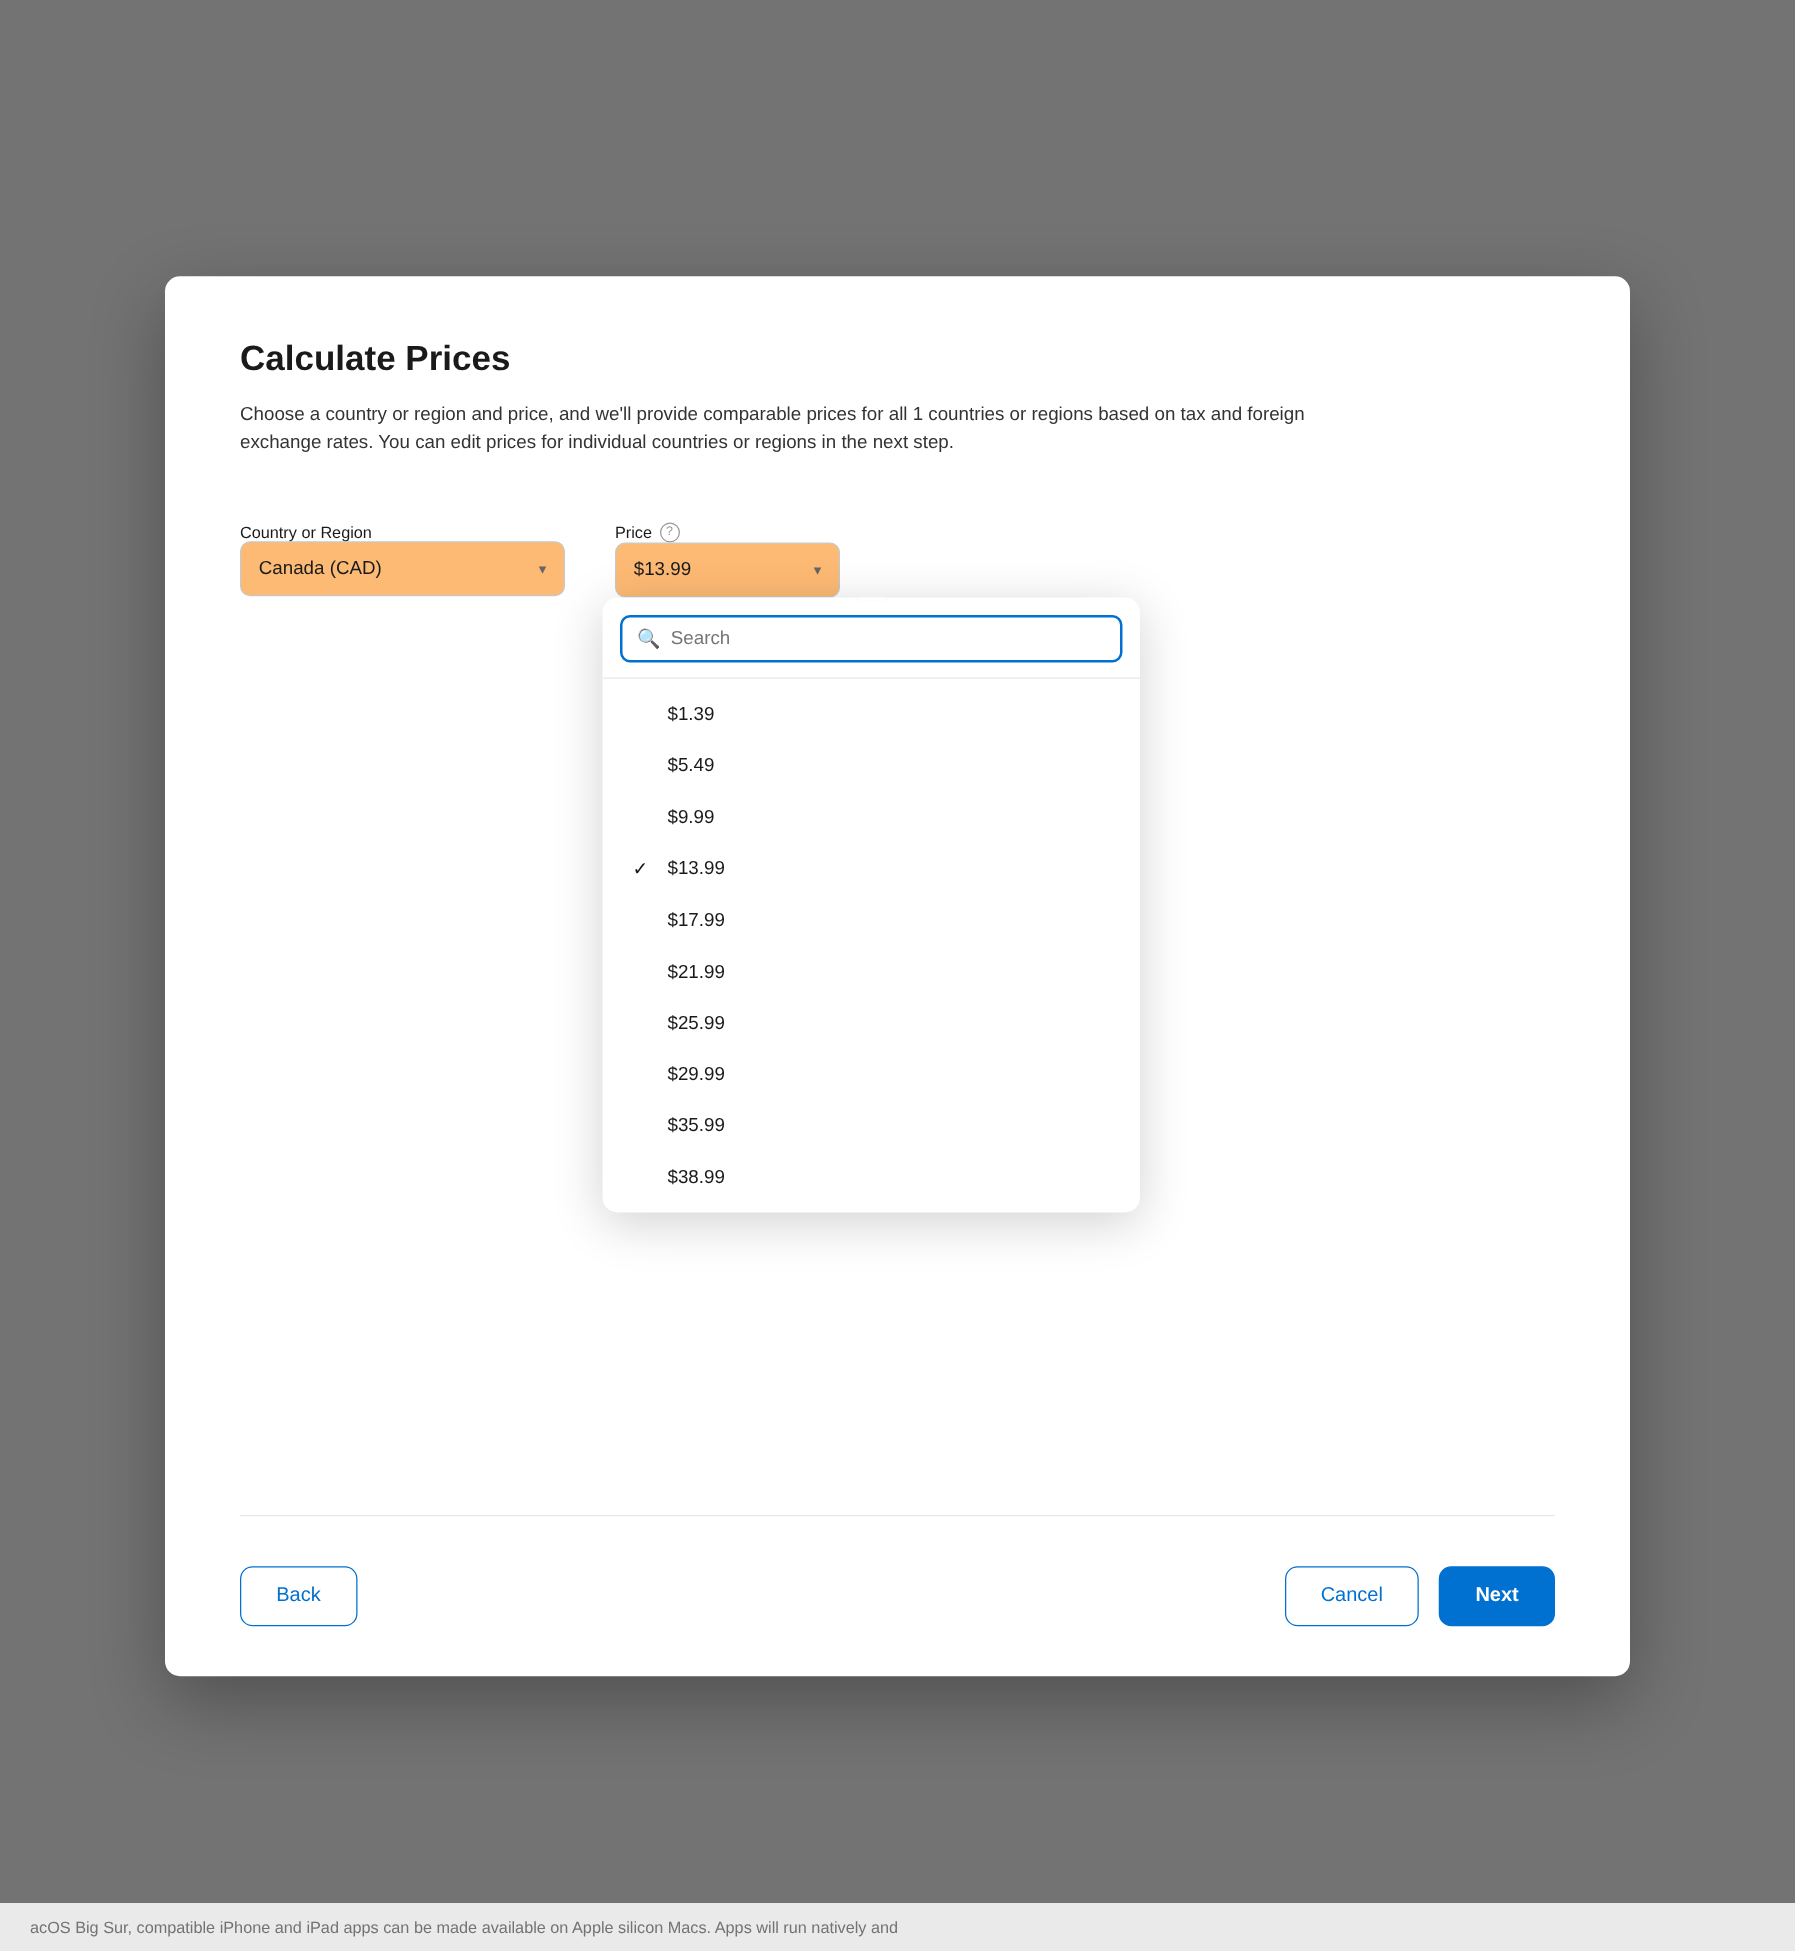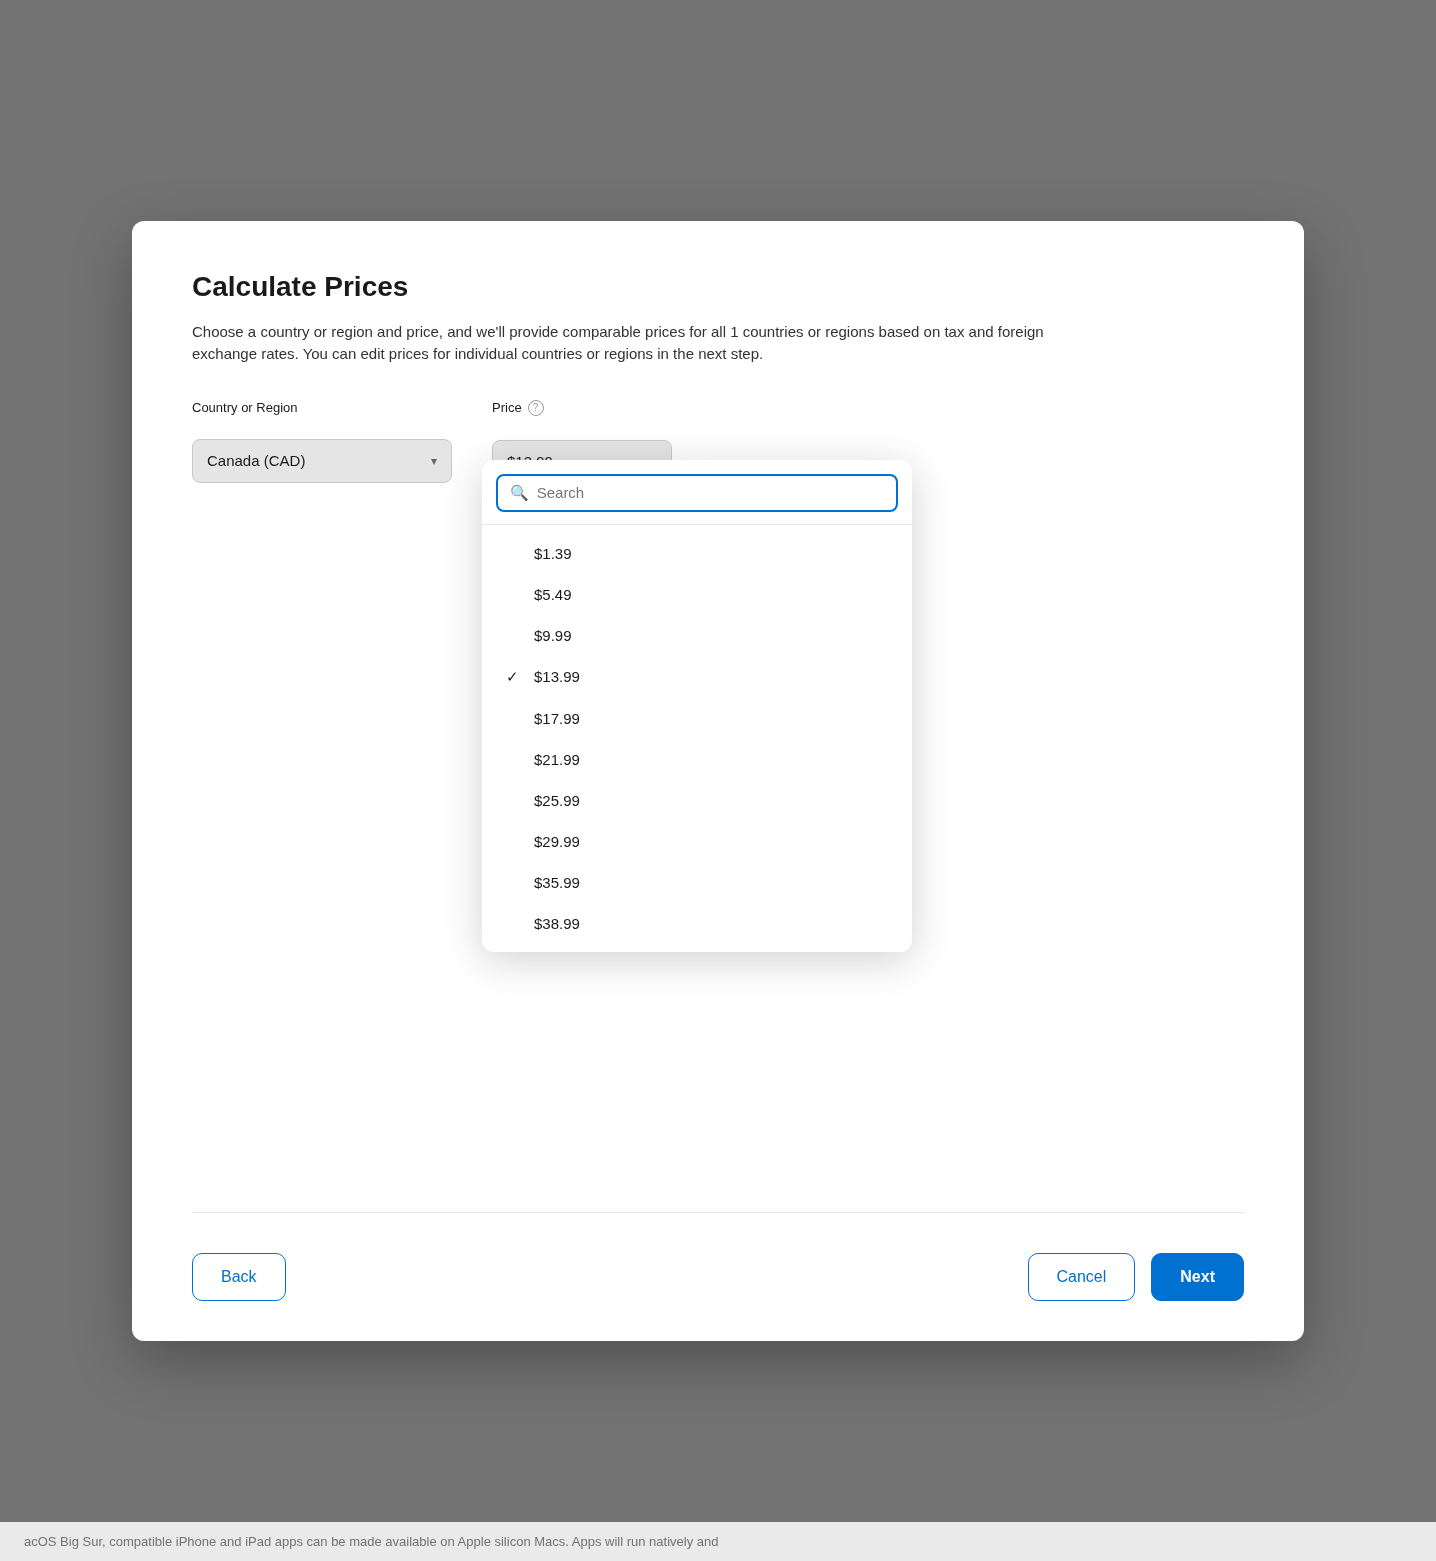--- a/index.html
+++ b/index.html
@@ -41,35 +41,35 @@
       font-size: 28px;
       font-weight: 700;
       color: #1a1a1a;
       margin-bottom: 18px;
     }
 
     .modal-description {
       font-size: 15px;
       color: #333;
       line-height: 1.5;
-      margin-bottom: 34px;
+      margin-bottom: 52px;
       max-width: 900px;
     }
 
     .form-row {
       display: flex;
       gap: 40px;
       align-items: flex-start;
       position: relative;
     }
 
     .form-group {
       display: flex;
       flex-direction: column;
-      gap: 24px;
+      gap: 0;
     }
 
     .form-label {
       font-size: 13px;
       font-weight: 500;
       color: #1a1a1a;
     }
 
     .price-label-row {
       display: flex;
@@ -92,21 +92,21 @@
     }
 
     .select-dropdown {
       display: flex;
       align-items: center;
       justify-content: space-between;
       padding: 0 14px;
       height: 44px;
       border: 1px solid #c8c8c8;
       border-radius: 8px;
-      background: #e5e5e5;
+      background: #fdba74;
       cursor: pointer;
       font-size: 15px;
       color: #1a1a1a;
       min-width: 240px;
     }
 
     .country-select {
       min-width: 260px;
     }
 

